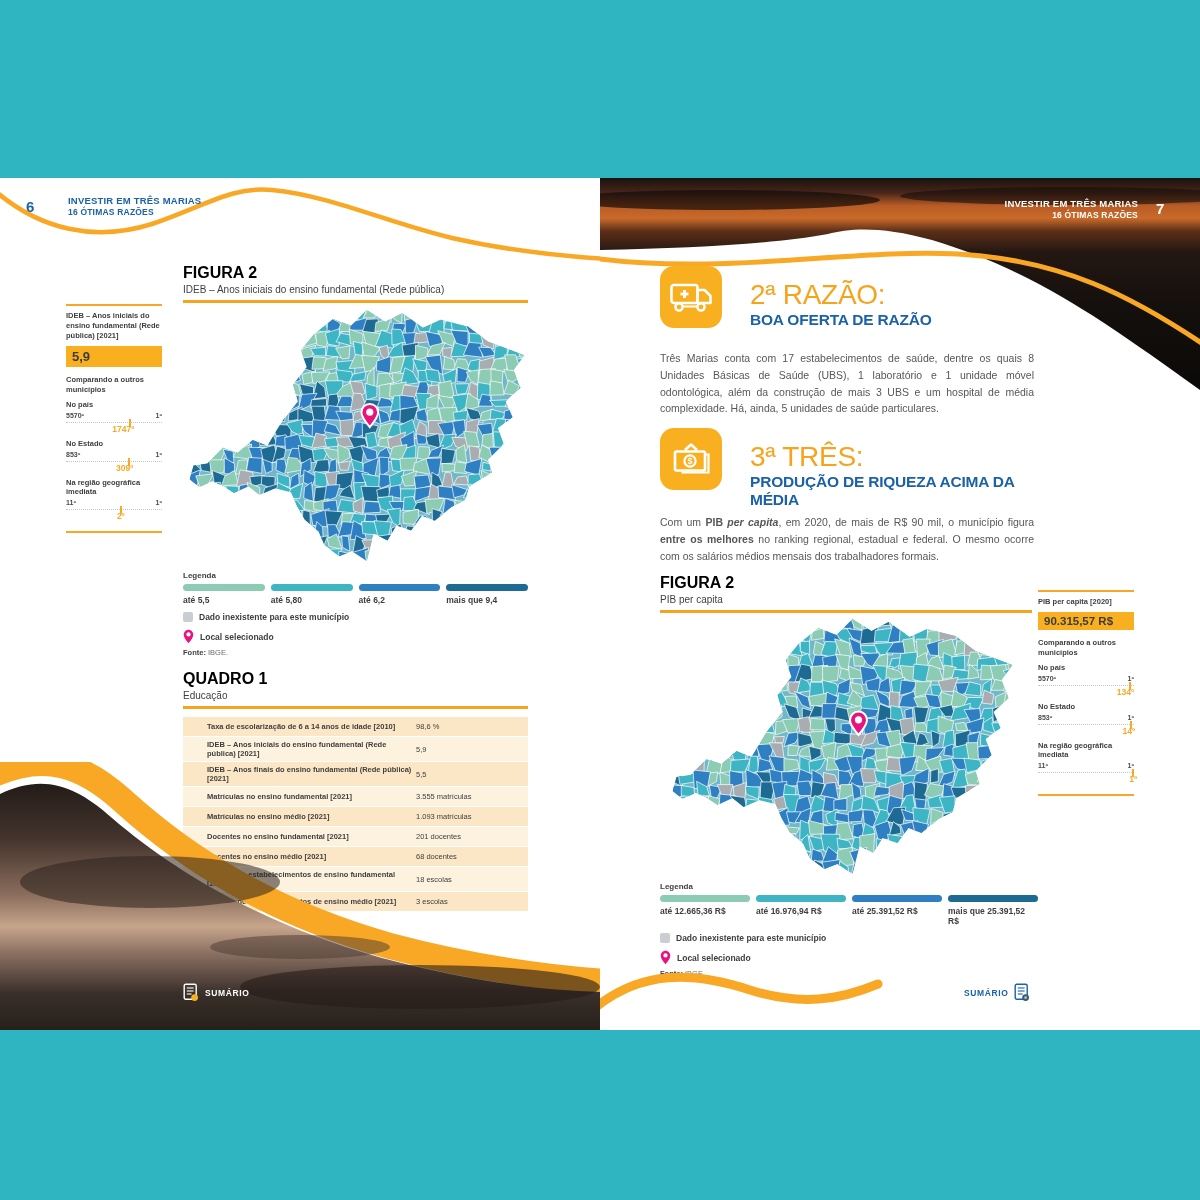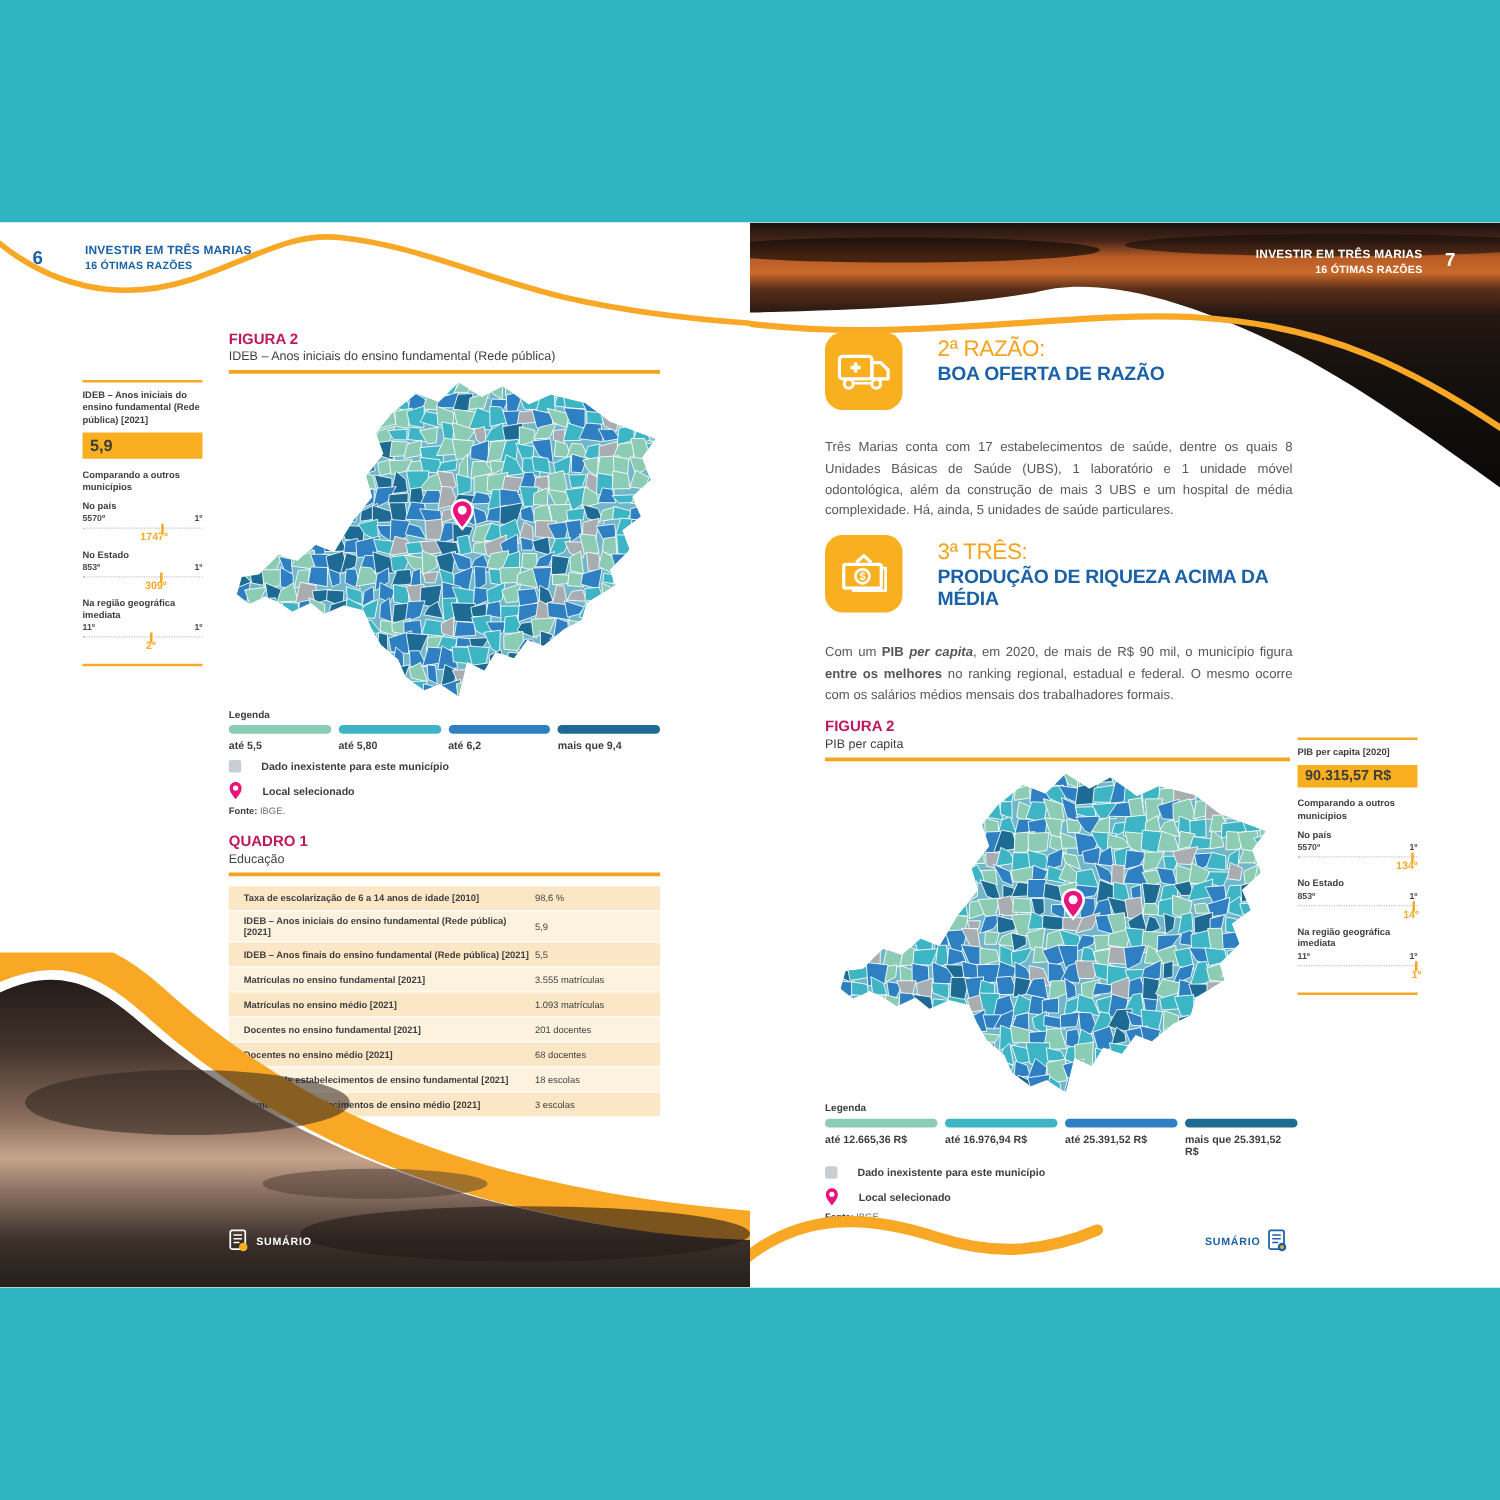--- a/index.html
+++ b/index.html
@@ -31,47 +31,47 @@
   .rank-label{font-size:7.5px;font-weight:bold;margin-bottom:3px}
   .rank-ends{display:flex;justify-content:space-between;font-size:7px;font-weight:bold;color:#4a4a4c;margin-bottom:2px}
   .rank-line{position:relative;height:0;border-top:1px dotted #c6c6c6;margin-top:3px}
   .rank-tick{position:absolute;top:-4px;width:2px;height:8px;background:#f9a826}
   .rank-mark{position:relative;height:11px}
   .rank-mark span{position:absolute;top:1px;font-size:8.5px;font-weight:bold;color:#f9a826;width:40px;text-align:right}
   .statbar .sb-end{border-top:2.5px solid #f9a826;margin-top:10px}
 
   
   .figure{position:absolute}
-  .fig-kicker{font-size:12px;font-weight:bold;color:#be185d}
+  .fig-kicker{font-size:16px;font-weight:bold;color:#000000}
   .fig-title{font-size:10px;color:#3f3f41;margin-top:2px}
   .fig-rule{height:3px;background:#f6a41d;margin-top:5px}
   .legend-label{font-size:8px;font-weight:bold;color:#3e3e40}
   .leg-row{display:flex;gap:6px;margin-top:4px}
   .leg-col{flex:1}
   .leg-bar{height:7px;border-radius:3.5px}
   .leg-lab{font-size:8.5px;font-weight:bold;color:#3e3e40;margin-top:4px}
-  .leg-extra{display:flex;align-items:center;gap:16px;margin-top:7px}
+  .leg-extra{display:flex;align-items:center;gap:6px;margin-top:7px}
   .leg-sq{width:10px;height:10px;background:#c9ced2;border-radius:2px;flex:0 0 auto}
   .leg-extra .t{font-size:8.5px;font-weight:bold;color:#3e3e40}
   .fonte{font-size:7.5px;color:#6d6d6f;margin-top:4px}
   .fonte b{color:#3e3e40}
 
   
   .tbl{margin-top:8px}
-  .tbl-row{display:flex;align-items:center;min-height:19px;margin-bottom:1px;padding:3px 4px}
+  .tbl-row{display:flex;align-items:center;min-height:19px;margin-bottom:1px;padding:3px 16px}
   .tbl-row.odd{background:#fbe7c5}
   .tbl-row.even{background:#fdf2dd}
   .tbl-l{flex:1;padding-left:8px;font-size:7.5px;font-weight:bold;color:#3e3e40}
   .tbl-v{width:96px;font-size:7.5px;font-weight:normal;color:#3e3e40}
 
   
   .reason{position:absolute;left:60px;width:374px}
   .reason-head{display:flex;align-items:flex-start}
   .reason-icon{width:62px;height:62px;background:#f9b020;border-radius:14px;flex:0 0 auto;display:flex;align-items:center;justify-content:center;margin-right:28px}
-  .reason-kicker{font-size:18px;color:#f6a41d;letter-spacing:-.3px;line-height:1.05;margin-top:4px}
+  .reason-kicker{font-size:28px;color:#f6a41d;letter-spacing:-.3px;line-height:1.05;margin-top:14px}
   .reason-title{font-size:15.5px;font-weight:bold;color:#1b61a8;letter-spacing:-.2px;margin-top:2px}
   .reason-para{position:absolute;left:60px;width:374px;font-size:10.5px;line-height:1.6;color:#57575a;text-align:justify}
 
   
   .sumario{position:absolute;display:flex;align-items:center;gap:6px;cursor:pointer}
   .sumario .lab{font-size:8.5px;font-weight:bold;letter-spacing:.6px}
   .sumario.white .lab{color:#fff}
   .sumario.blue .lab{color:#1b61a8}
 </style>
 </head>

